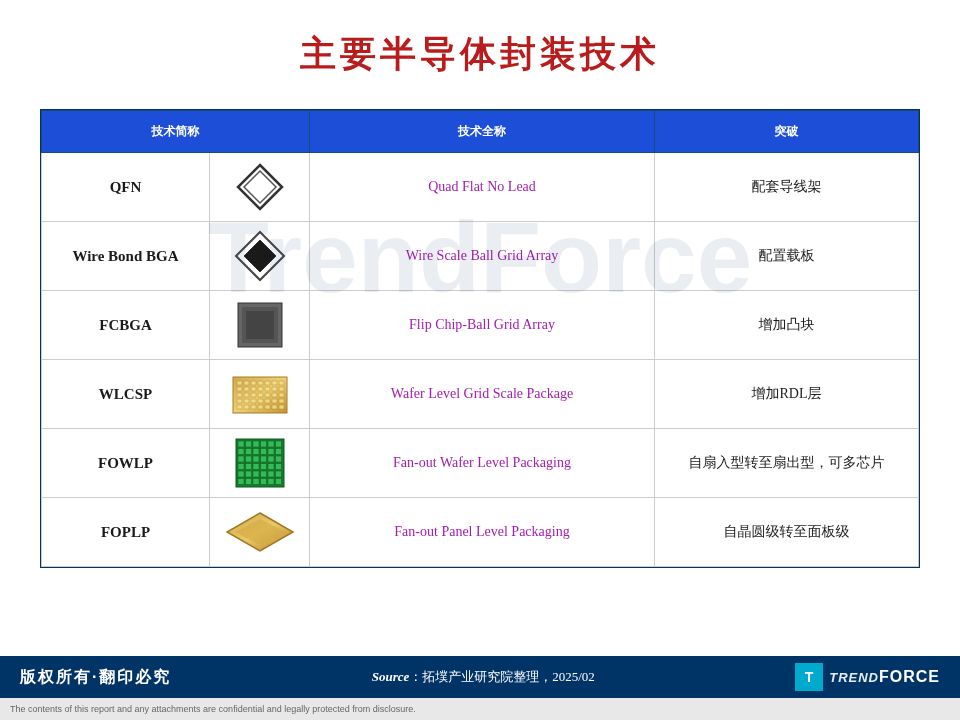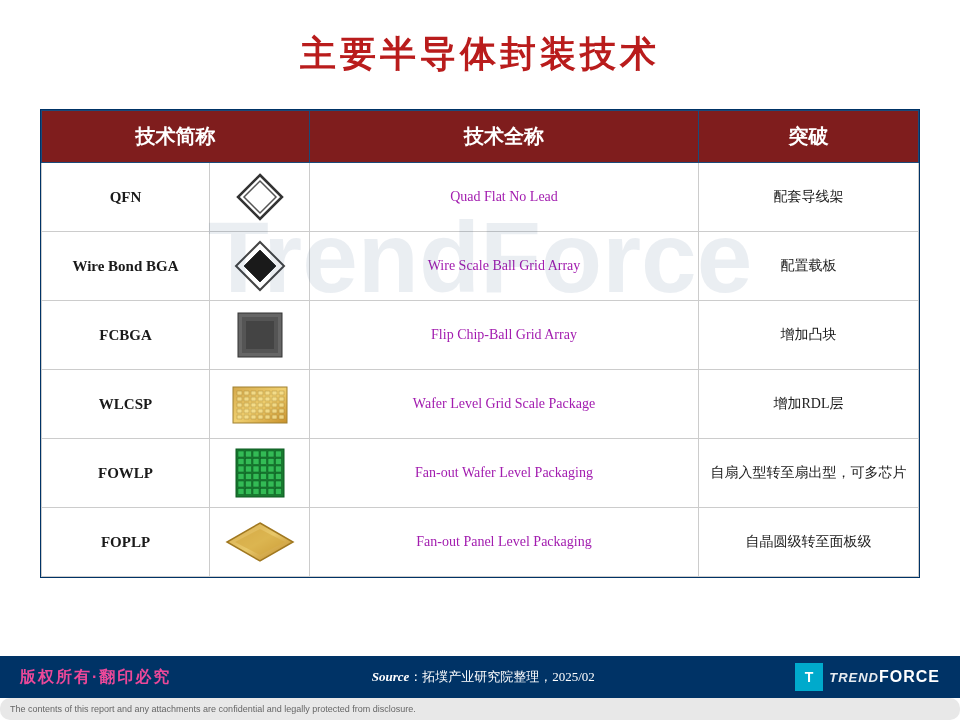--- a/index.html
+++ b/index.html
@@ -32,23 +32,23 @@
       border-collapse: collapse;
     }
 
     table {
       width: 100%;
       border-collapse: collapse;
     }
 
     
     .header-row th {
-      background-color: #7f1d1d;
+      background-color: #1d4ed8;
       color: #ffffff;
-      font-size: 20px;
+      font-size: 12px;
       font-weight: bold;
       padding: 12px 10px;
       text-align: center;
       font-family: Liberation Sans, sans-serif;
       border: 1px solid #1a4a7a;
     }
 
     
     tbody tr {
       border-bottom: 1px solid #cccccc;
@@ -76,21 +76,21 @@
     .col-icon {
       width: 100px;
     }
 
     .col-fullname {
       font-size: 14px;
       color: #a21caf;
     }
 
     .col-breakthrough {
-      width: 220px;
+      width: 264px;
       font-size: 14px;
     }
 
     
     .icon-container {
       display: flex;
       align-items: center;
       justify-content: center;
       height: 52px;
     }
@@ -118,21 +118,21 @@
       left: 0;
       right: 0;
       background: #003366;
       height: 42px;
       display: flex;
       align-items: center;
       padding: 0 20px;
     }
 
     .footer-left {
-      color: #ec4899;
+      color: #ffffff;
       font-size: 16px;
       font-weight: bold;
       font-family: 'SimHei', 'STHeiti', sans-serif;
       letter-spacing: 2px;
     }
 
     .footer-center {
       flex: 1;
       text-align: center;
       color: #ffffff;
@@ -179,21 +179,20 @@
     .disclaimer-bar {
       position: absolute;
       bottom: 0;
       left: 0;
       right: 0;
       background: #e8e8e8;
       height: 22px;
       display: flex;
       align-items: center;
       padding: 0 10px;
-      border-radius: 10px;
     }
 
     .disclaimer-text {
       font-size: 9px;
       color: #666;
       font-family: Arial, sans-serif;
     }
 
     
     svg { display: block; }

